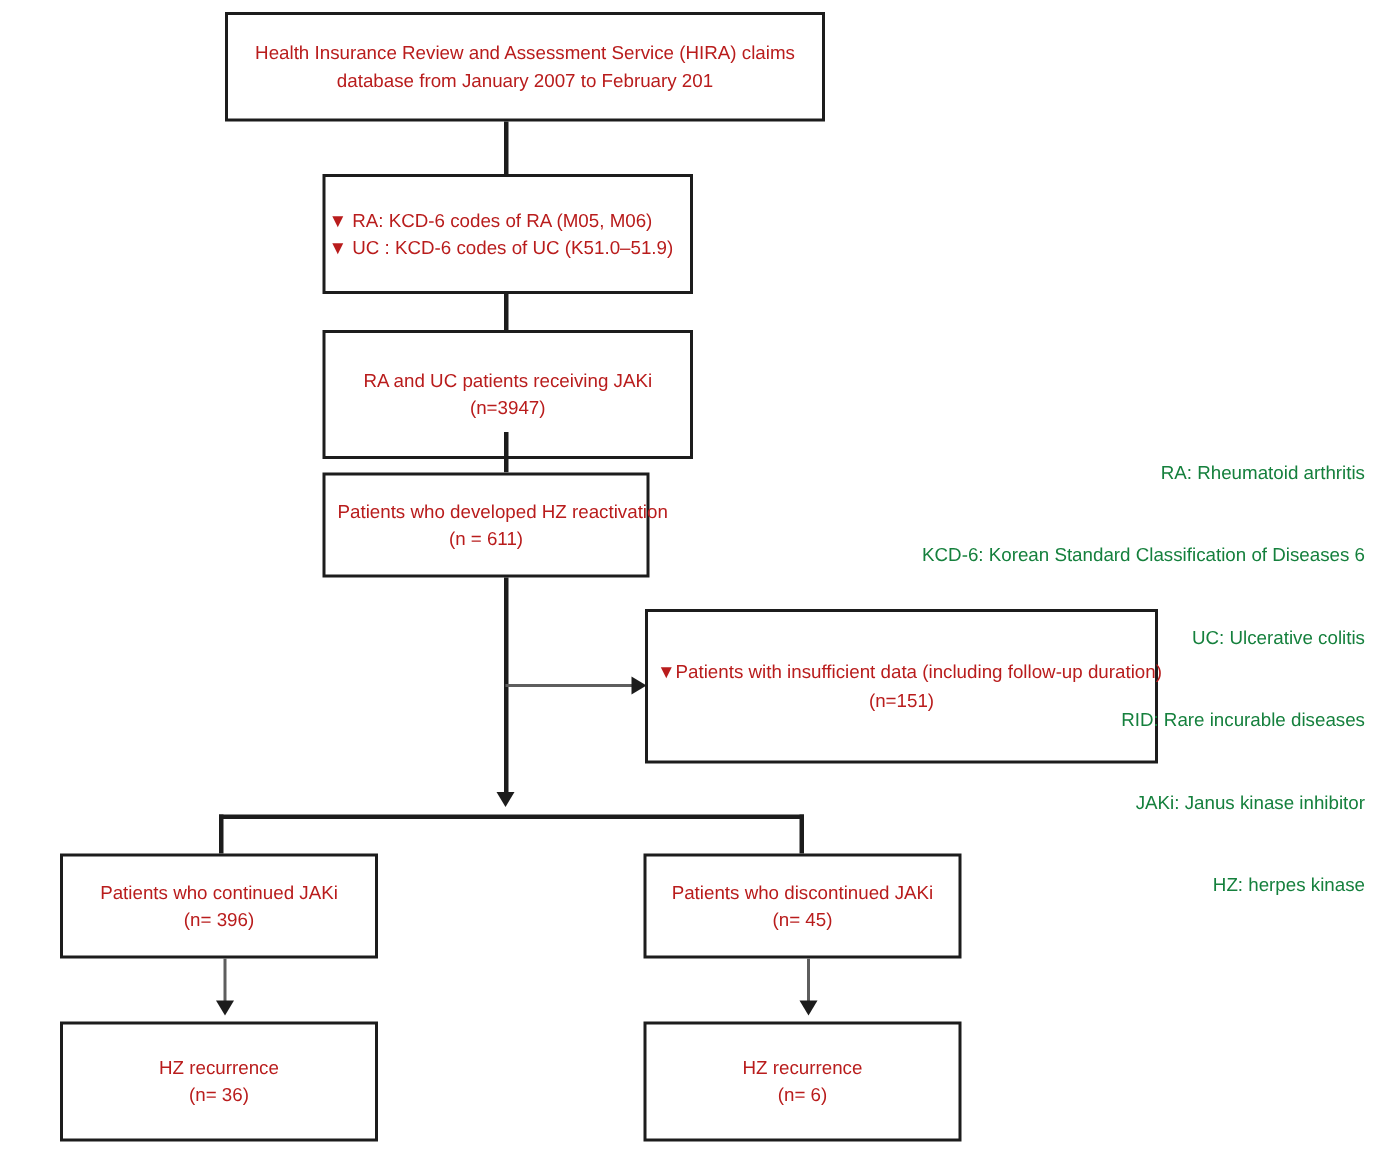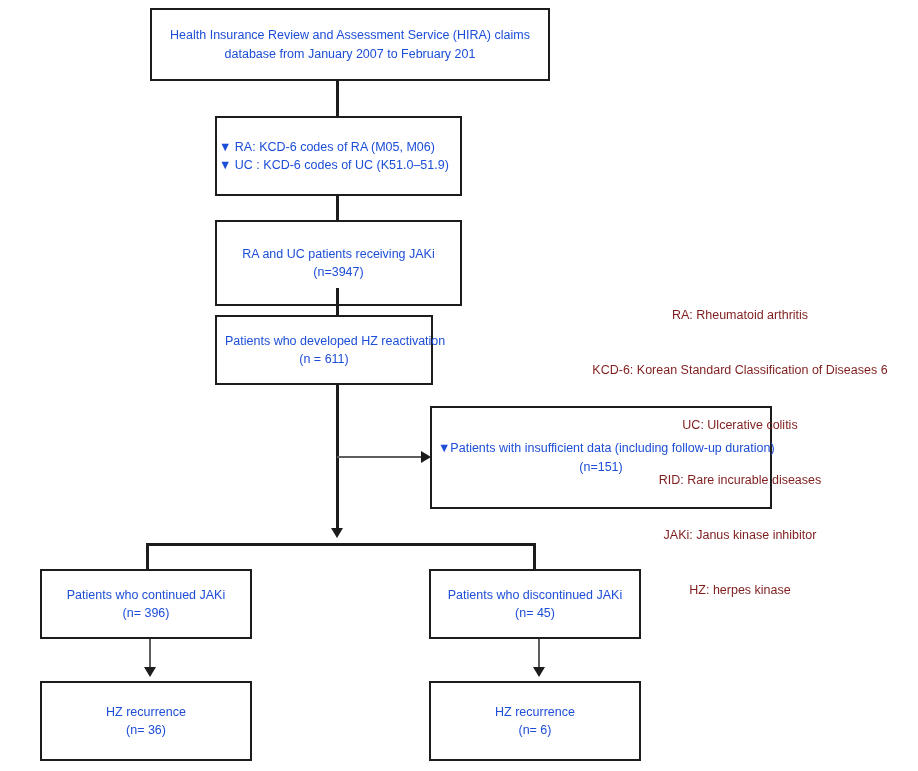--- a/index.html
+++ b/index.html
@@ -23,39 +23,39 @@
     position: absolute;
     box-sizing: border-box;
     border: 2px solid #1c1c1c;
     background: #ffffff;
     display: flex;
     align-items: center;
     justify-content: center;
     text-align: center;
     font-size: 12.5px;
     line-height: 1.45;
-    color: #1d4ed8;
+    color: #b91c1c;
     padding: 4px 8px;
   }
   .node .lines {
     width: 100%;
   }
   .node .ln {
     display: block;
     white-space: pre;
   }
   .ln.left-al {
     text-align: left;
   }
   .legend {
     position: absolute;
     font-size: 12.5px;
     line-height: 1.47;
-    color: #7f1d1d;
-    text-align: center;
+    color: #15803d;
+    text-align: right;
     white-space: pre;
   }
   .legend .ln { display: block; }
 
   
   .conn-v {
     position: absolute;
     background: #1c1c1c;
     width: 3px;
   }

